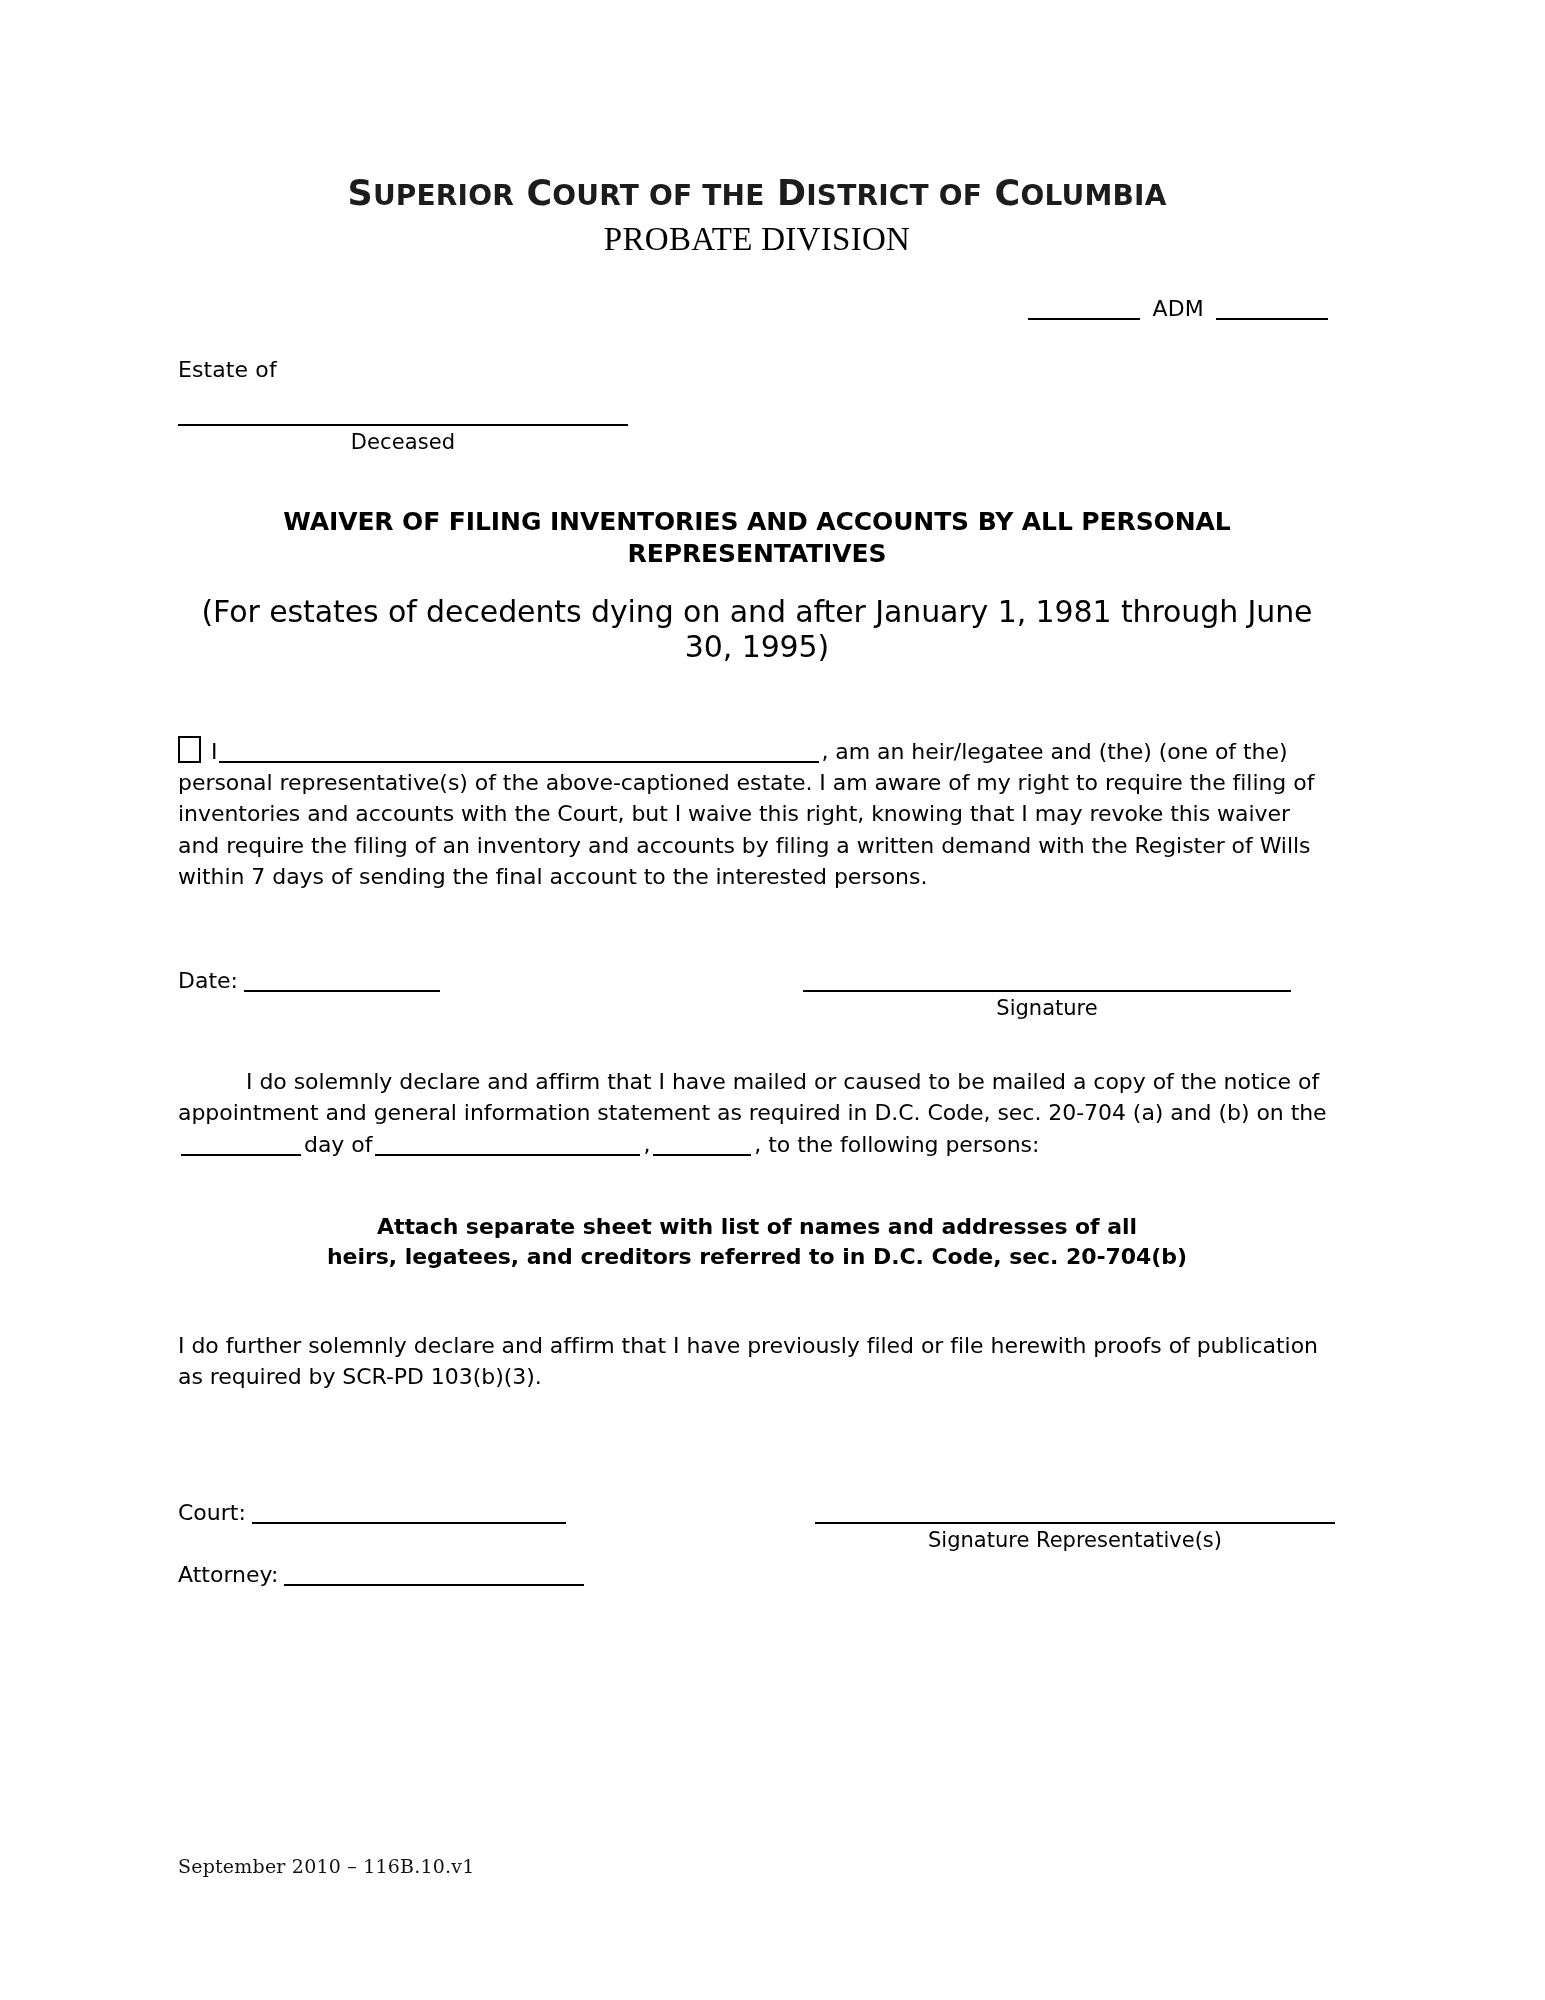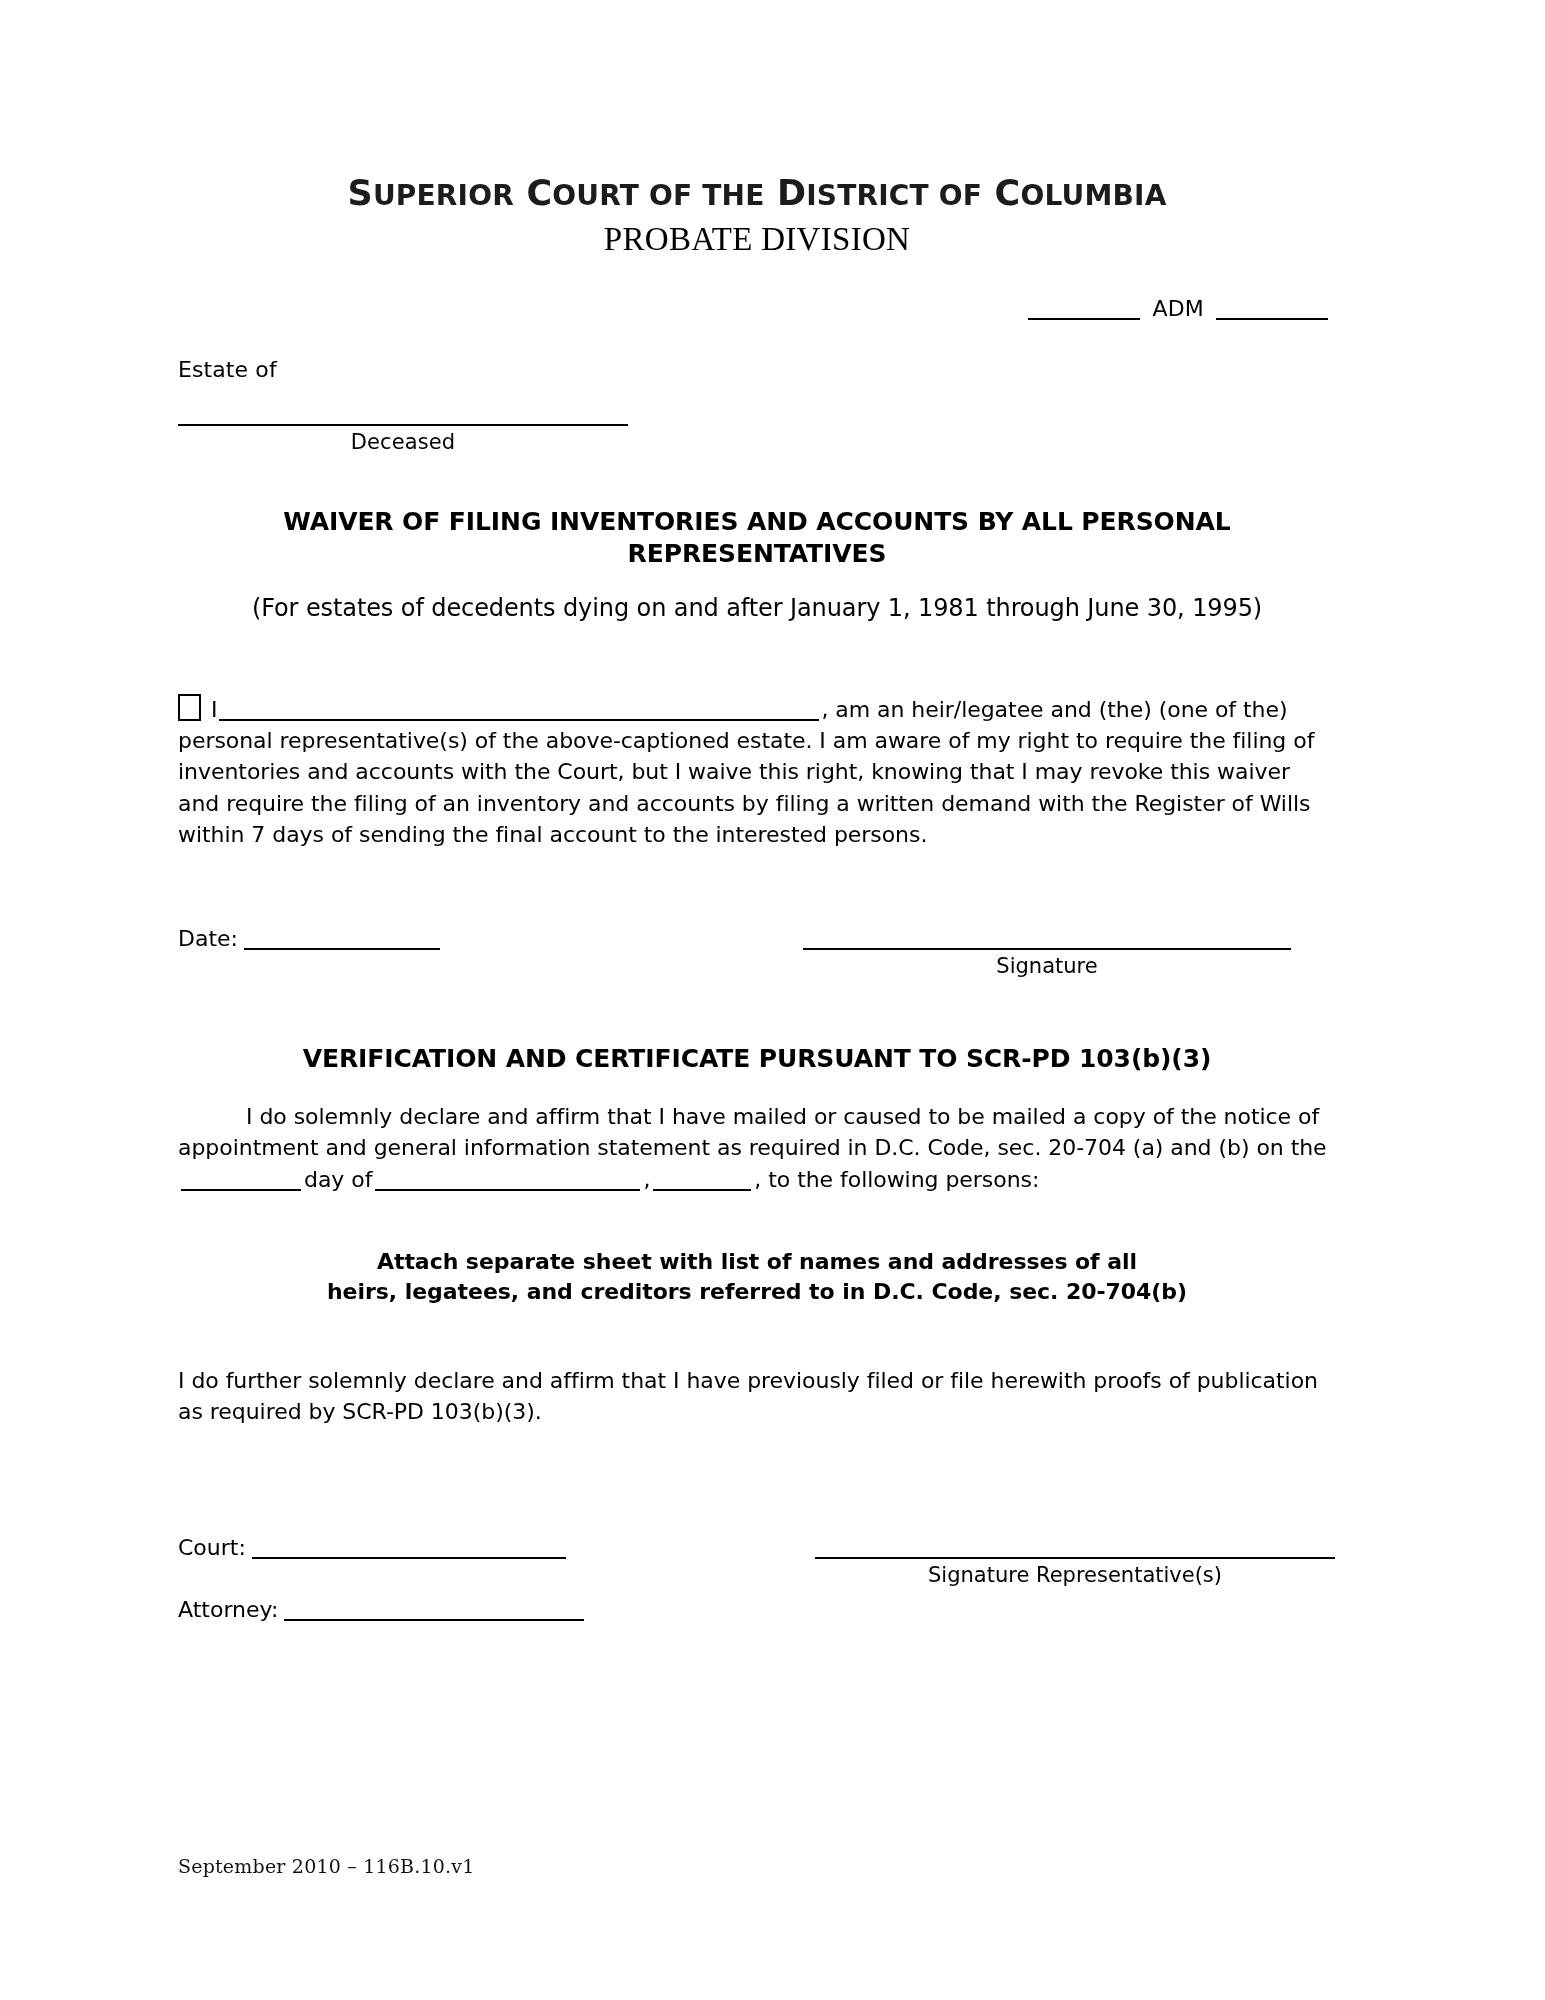--- a/index.html
+++ b/index.html
@@ -95,21 +95,21 @@
     text-align: center;
     font-weight: bold;
     font-size: 25px;
     line-height: 1.28;
     letter-spacing: -0.1px;
     padding: 0 58px;
   }
   .sub-heading {
     margin-top: 24px;
     text-align: center;
-    font-size: 24px;
+    font-size: 30px;
     letter-spacing: -0.1px;
   }
 
   
   .waiver-block {
     margin-top: 72px;
     font-size: 22px;
     line-height: 1.42;
     letter-spacing: -0.05px;
     text-align: left;
@@ -313,21 +313,20 @@
     <div class="date-sig-row">
       <div class="date-cell">
         <span>Date:</span><span class="blank-date"></span>
       </div>
       <div class="sig-cell">
         <div class="sig-rule"></div>
         <div class="sig-label">Signature</div>
       </div>
     </div>
 
-    <div class="verif-heading">VERIFICATION AND CERTIFICATE PURSUANT TO SCR-PD 103(b)(3)</div>
 
     <div class="verif-body">
       <span class="indent"></span><span>I do solemnly declare and affirm that I have mailed or caused to be mailed a copy of the notice of appointment and general information statement as required in D.C. Code, sec. 20-704 (a) and (b) on the</span><span class="blank-day"></span><span>day of</span><span class="blank-month"></span><span>,</span><span class="blank-year"></span><span>, to the following persons:</span>
     </div>
 
     <div class="attach-note">
       <span>Attach separate sheet with list of names and addresses of all</span><br>
       <span>heirs, legatees, and creditors referred to in D.C. Code, sec. 20-704(b)</span>
     </div>
 

